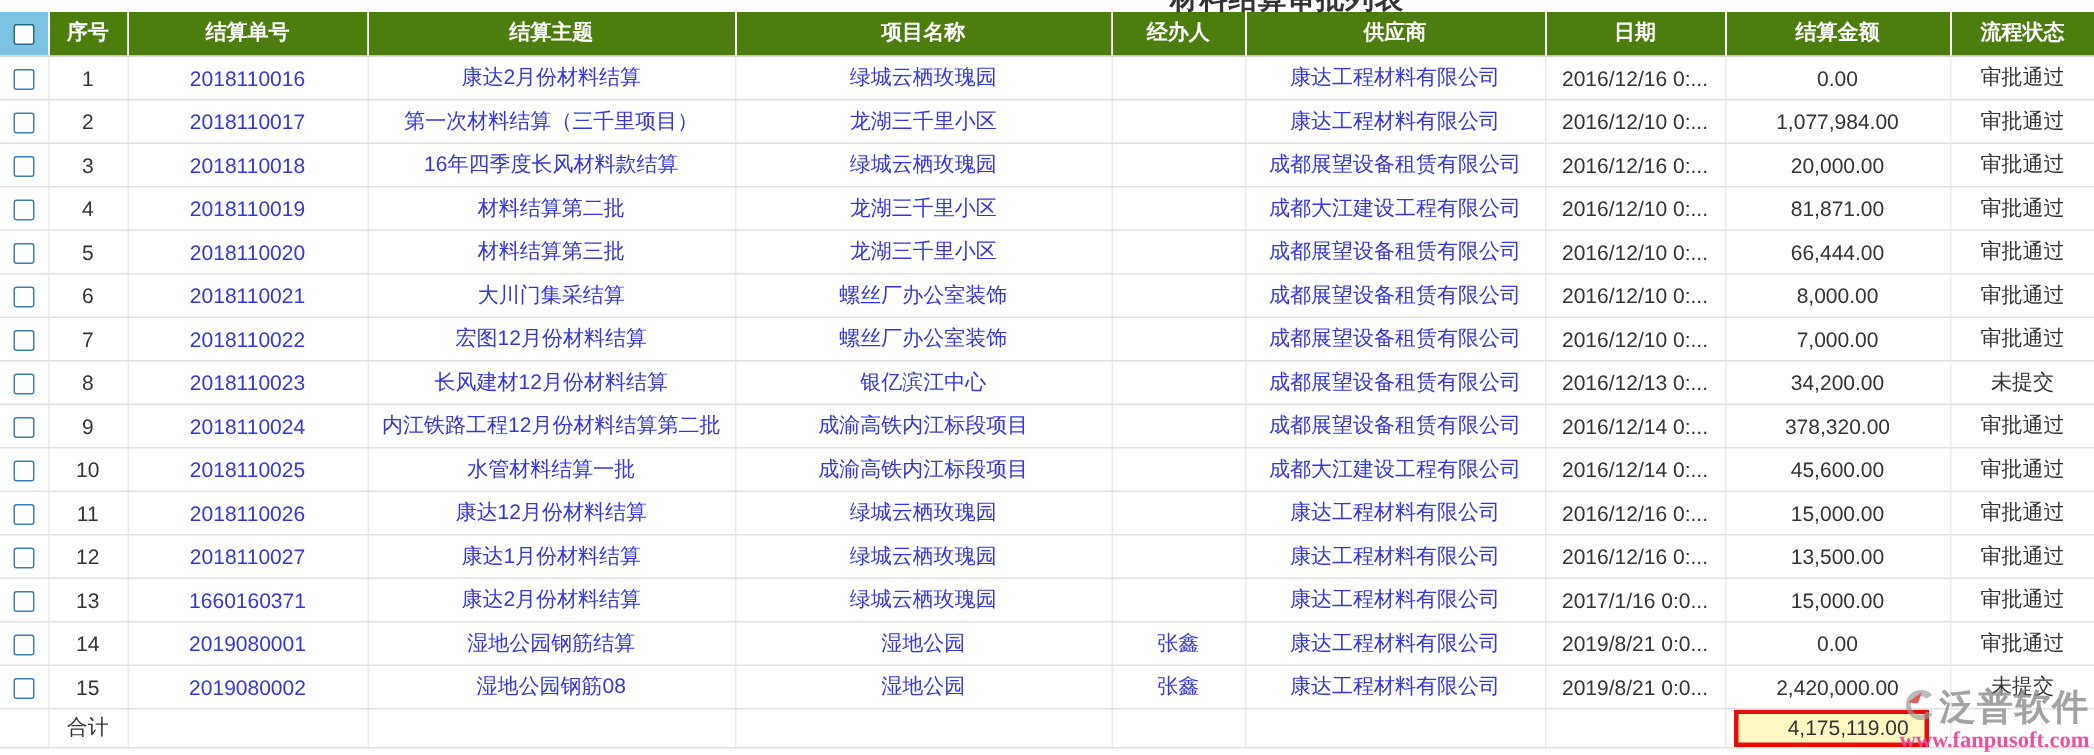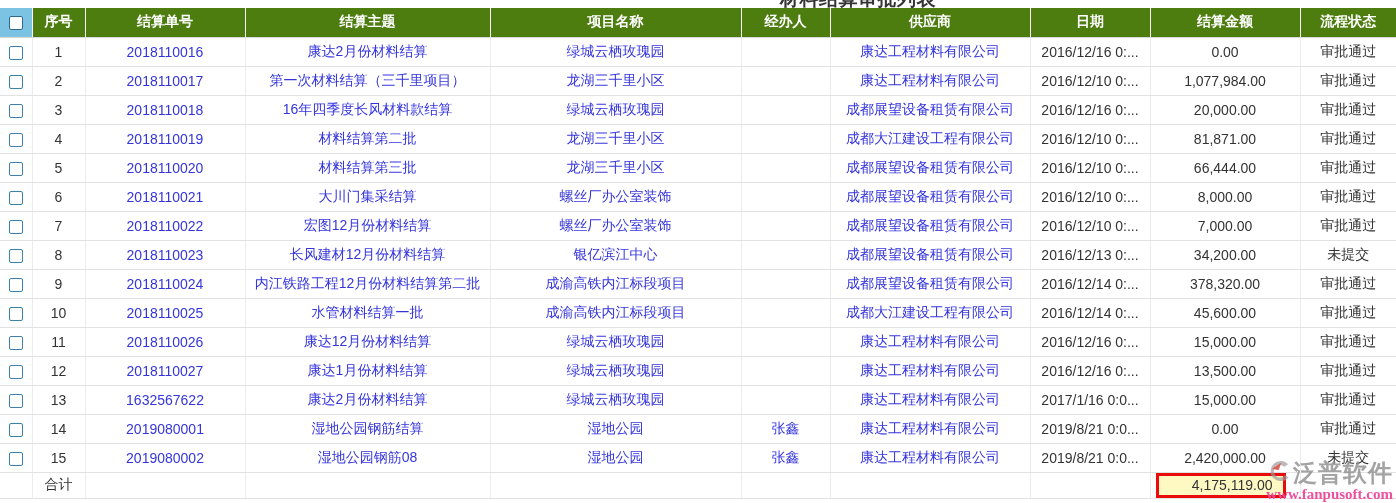--- a/index.html
+++ b/index.html
@@ -294,21 +294,21 @@
         <td class="link">绿城云栖玫瑰园</td>
         <td class="link"></td>
         <td class="link">康达工程材料有限公司</td>
         <td>2016/12/16 0:...</td>
         <td>13,500.00</td>
         <td>审批通过</td>
       </tr>
       <tr>
         <td><input type="checkbox" class="row-cb" style=""></td>
         <td>13</td>
-        <td class="link">1632567622</td>
+        <td class="link">1660160371</td>
         <td class="link">康达2月份材料结算</td>
         <td class="link">绿城云栖玫瑰园</td>
         <td class="link"></td>
         <td class="link">康达工程材料有限公司</td>
         <td>2017/1/16 0:0...</td>
         <td>15,000.00</td>
         <td>审批通过</td>
       </tr>
       <tr>
         <td><input type="checkbox" class="row-cb" style=""></td>

